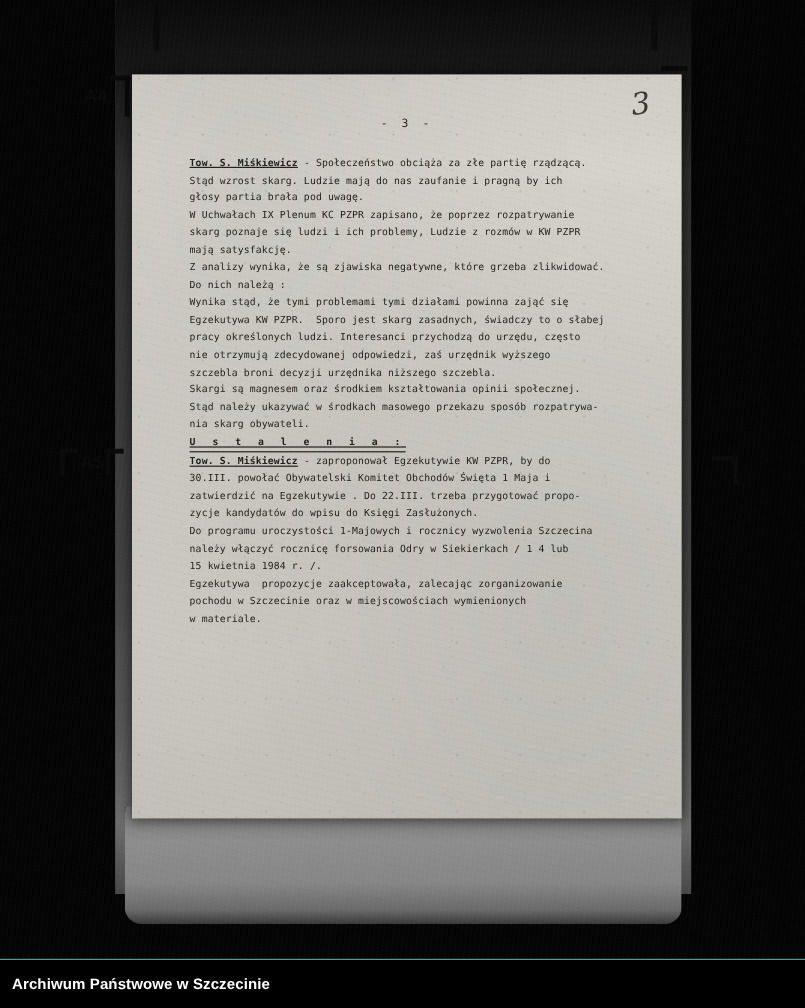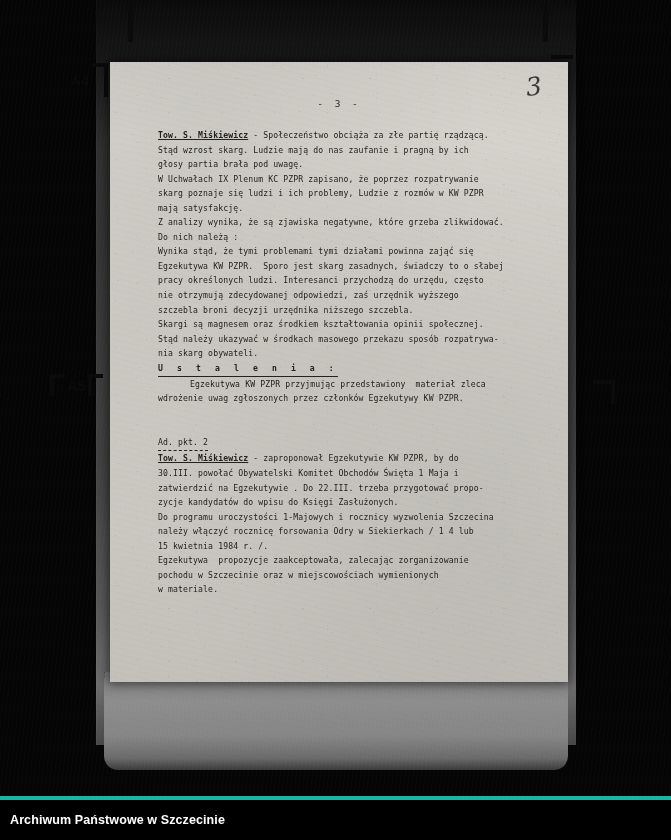--- a/index.html
+++ b/index.html
@@ -97,39 +97,39 @@
     font-size:8.15px;line-height:14.55px;letter-spacing:.12px;
     color:#23211b;
   }
   #body-text p{margin:0;white-space:pre-wrap;}
   .nm{font-weight:bold;text-decoration:underline;}
   .sp{margin-top:14.55px;}
   .indent{text-indent:32px;}
 
   .head-ust{
     display:inline-block;font-weight:bold;letter-spacing:4.6px;
-    border-bottom:1px solid #23211b;padding-bottom:.5px;
+    border-bottom:1px solid #23211b;padding-bottom:.5px;text-decoration:underline;
   }
   .head-ad{
     display:inline-block;
     border-bottom:1.5px dashed #23211b;padding-bottom:1px;
   }
 
   
   #noise{
     position:absolute;inset:0;pointer-events:none;opacity:.30;
     background-image:
       repeating-linear-gradient(97deg, rgba(255,255,255,.05) 0 1px, rgba(0,0,0,0) 1px 4px),
       repeating-linear-gradient(13deg, rgba(0,0,0,.05) 0 1px, rgba(0,0,0,0) 1px 6px);
   }
 
   
   #footer{
     position:absolute;left:0;bottom:0;width:671px;height:40px;
-    background:#000;border-top:4px solid #14b8a6;
+    background:#000;border-top:1px solid #14b8a6;
     display:flex;align-items:center;text-align:center;
   }
   #footer-text{
     color:#fff;font-size:12.5px;font-weight:bold;padding-left:10px;
     letter-spacing:.1px;font-family:"Liberation Sans", sans-serif;
   }
 </style>
 </head>
 <body>
 
@@ -200,24 +200,21 @@
 Egzekutywa KW PZPR.  Sporo jest skarg zasadnych, świadczy to o słabej
 pracy określonych ludzi. Interesanci przychodzą do urzędu, często
 nie otrzymują zdecydowanej odpowiedzi, zaś urzędnik wyższego
 szczebla broni decyzji urzędnika niższego szczebla.
 Skargi są magnesem oraz środkiem kształtowania opinii społecznej.
 Stąd należy ukazywać w środkach masowego przekazu sposób rozpatrywa-
 nia skarg obywateli.</p>
 
         <p class="sp"><span class="head-ust">U s t a l e n i a :</span></p>
 
-        <p class="sp indent">Egzekutywa KW PZPR przyjmując przedstawiony  materiał zleca
-wdrożenie uwag zgłoszonych przez członków Egzekutywy KW PZPR.</p>
-
-        <p class="sp" style="margin-top:29px;"><span class="head-ad">Ad. pkt. 2</span></p>
+
 
         <p class="sp"><span class="nm">Tow. S. Miśkiewicz</span><span> - zaproponował Egzekutywie KW PZPR, by do
 30.III. powołać Obywatelski Komitet Obchodów Święta 1 Maja i
 zatwierdzić na Egzekutywie . Do 22.III. trzeba przygotować propo-
 zycje kandydatów do wpisu do Księgi Zasłużonych.
 Do programu uroczystości 1-Majowych i rocznicy wyzwolenia Szczecina
 należy włączyć rocznicę forsowania Odry w Siekierkach / 1 4 lub
 15 kwietnia 1984 r. /.
 Egzekutywa  propozycje zaakceptowała, zalecając zorganizowanie
 pochodu w Szczecinie oraz w miejscowościach wymienionych

